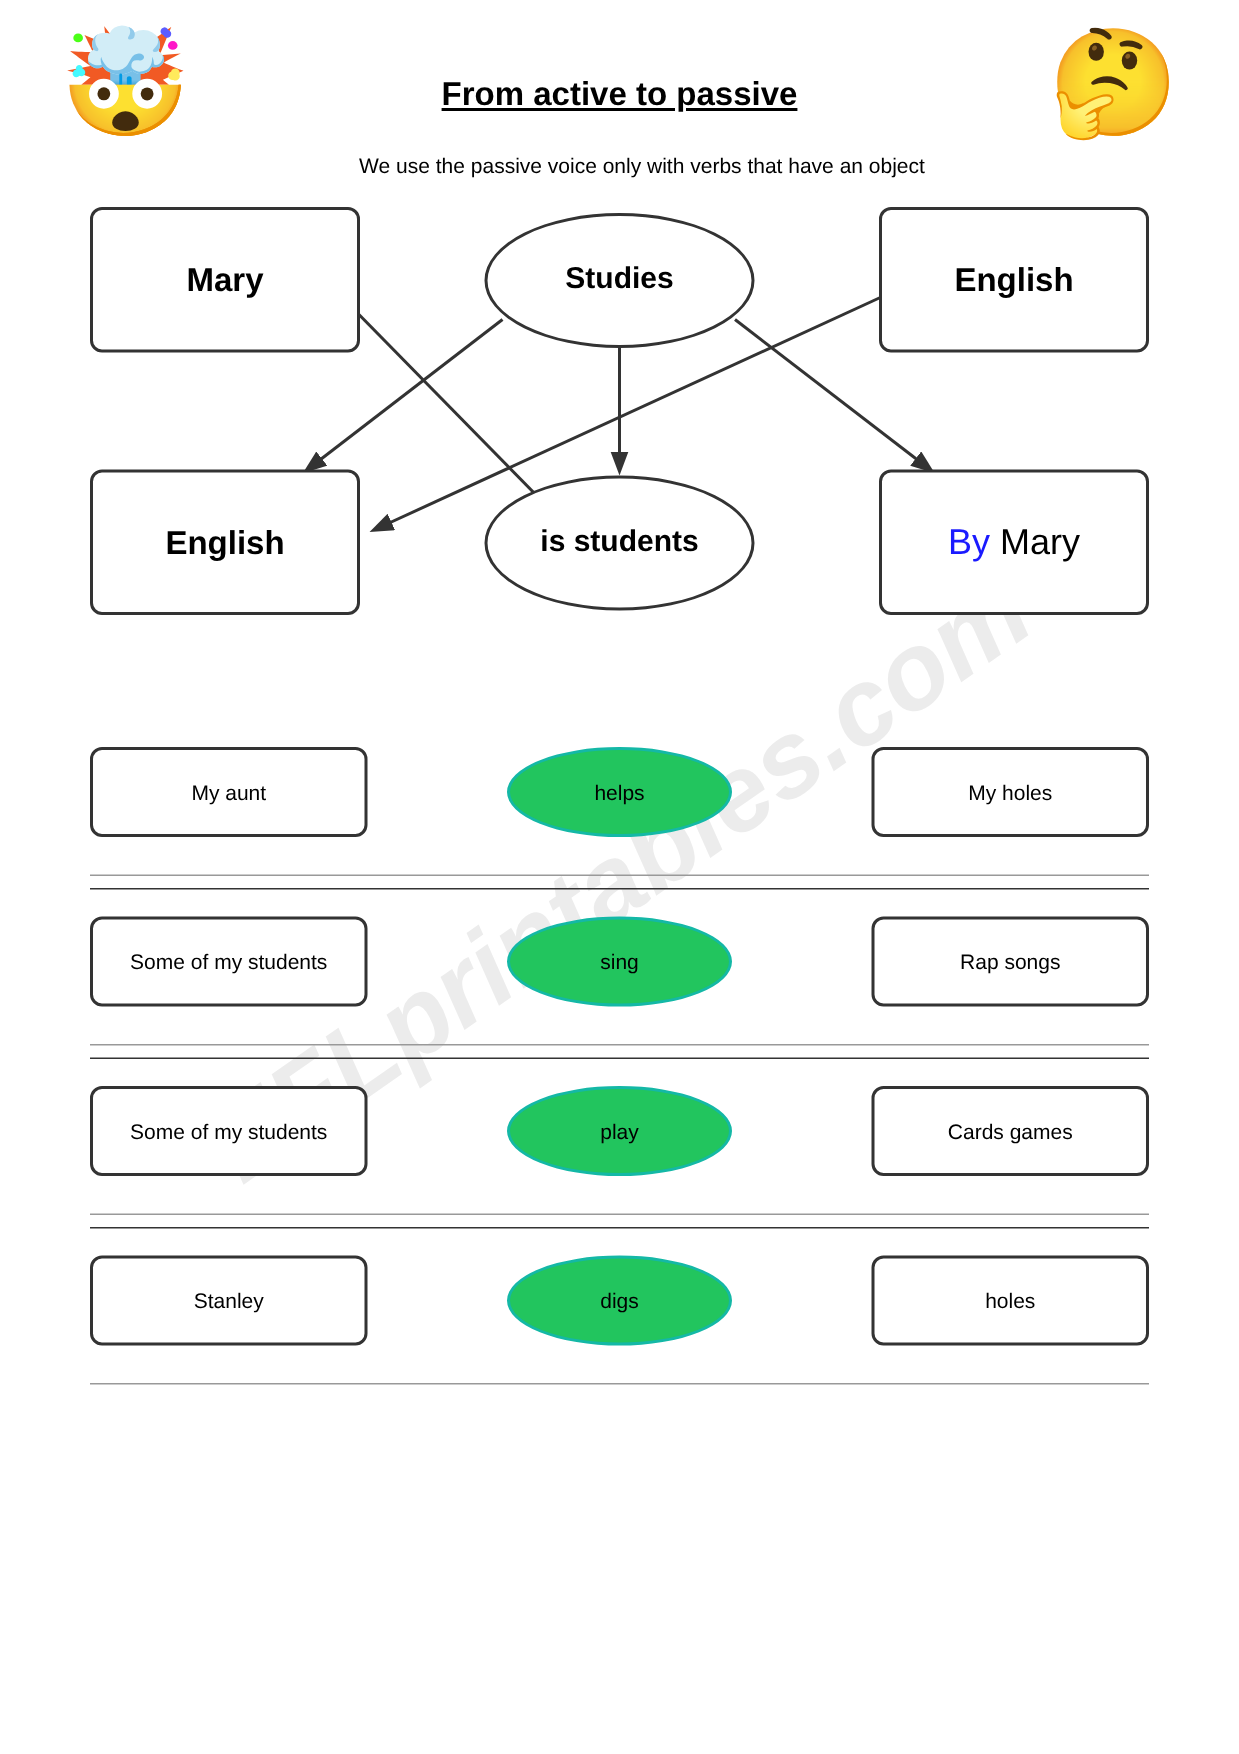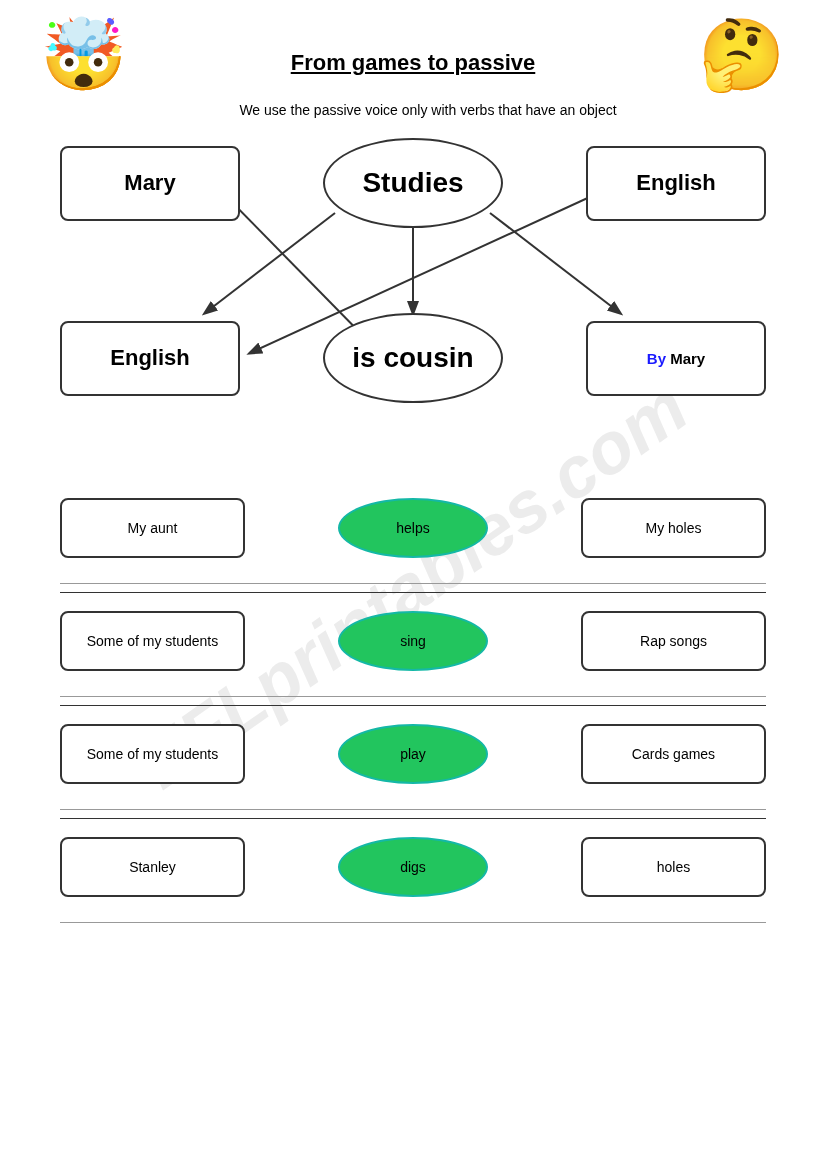--- a/index.html
+++ b/index.html
@@ -99,38 +99,38 @@
       position: absolute;
       top: 175px;
       left: 0;
       right: 0;
     }
 
     .rect-box {
       border: 2px solid #333;
       border-radius: 8px;
       width: 180px;
-      height: 75px;
+      height: 97px;
       display: flex;
       align-items: center;
       justify-content: center;
       font-size: 22px;
       font-weight: bold;
       background: #fff;
     }
 
     .oval-box {
       border: 2px solid #333;
       border-radius: 50%;
       width: 180px;
       height: 90px;
       display: flex;
       align-items: center;
       justify-content: center;
-      font-size: 28px;
+      font-size: 20px;
       font-weight: bold;
       background: #fff;
     }
 
     
     .lines-svg {
       position: absolute;
       top: 0;
       left: 0;
       width: 100%;
@@ -195,35 +195,35 @@
     }
 
     .answer-line {
       border: none;
       border-top: 1px solid #333;
       margin: 15px 20px 5px 20px;
       border-color: #999;
     }
 
     
-    .by-mary { font-size: 15px; font-weight: bold; }
+    .by-mary { font-size: 24px; font-weight: normal; }
     .by-mary .by-text { color: #1a1aff; }
   </style>
 </head>
 <body>
 
 <div class="page">
   <div class="watermark">EFLprintables.com</div>
 
   <div class="content">
 
     <div class="header">
       <div class="emoji-left">🤯</div>
       <div class="title-area">
-        <div class="title">From games to passive</div>
+        <div class="title">From active to passive</div>
       </div>
       <div class="emoji-right">🤔</div>
     </div>
 
     <div class="subtitle">We use the passive voice only with verbs that have an object</div>
 
     <div class="diagram-section">
 
       <svg class="lines-svg" viewBox="0 0 746 330" xmlns="http://www.w3.org/2000/svg">
 
@@ -253,21 +253,21 @@
         <div class="rect-box">
           <span>English</span>
         </div>
       </div>
 
       <div class="bottom-row">
         <div class="rect-box">
           <span>English</span>
         </div>
         <div class="oval-box">
-          <span>is cousin</span>
+          <span>is students</span>
         </div>
         <div class="rect-box by-mary">
           <span class="by-text">By</span>&nbsp;<span>Mary</span>
         </div>
       </div>
     </div>
 
     <div class="exercise-section">
 
       <div class="sentence-row">

